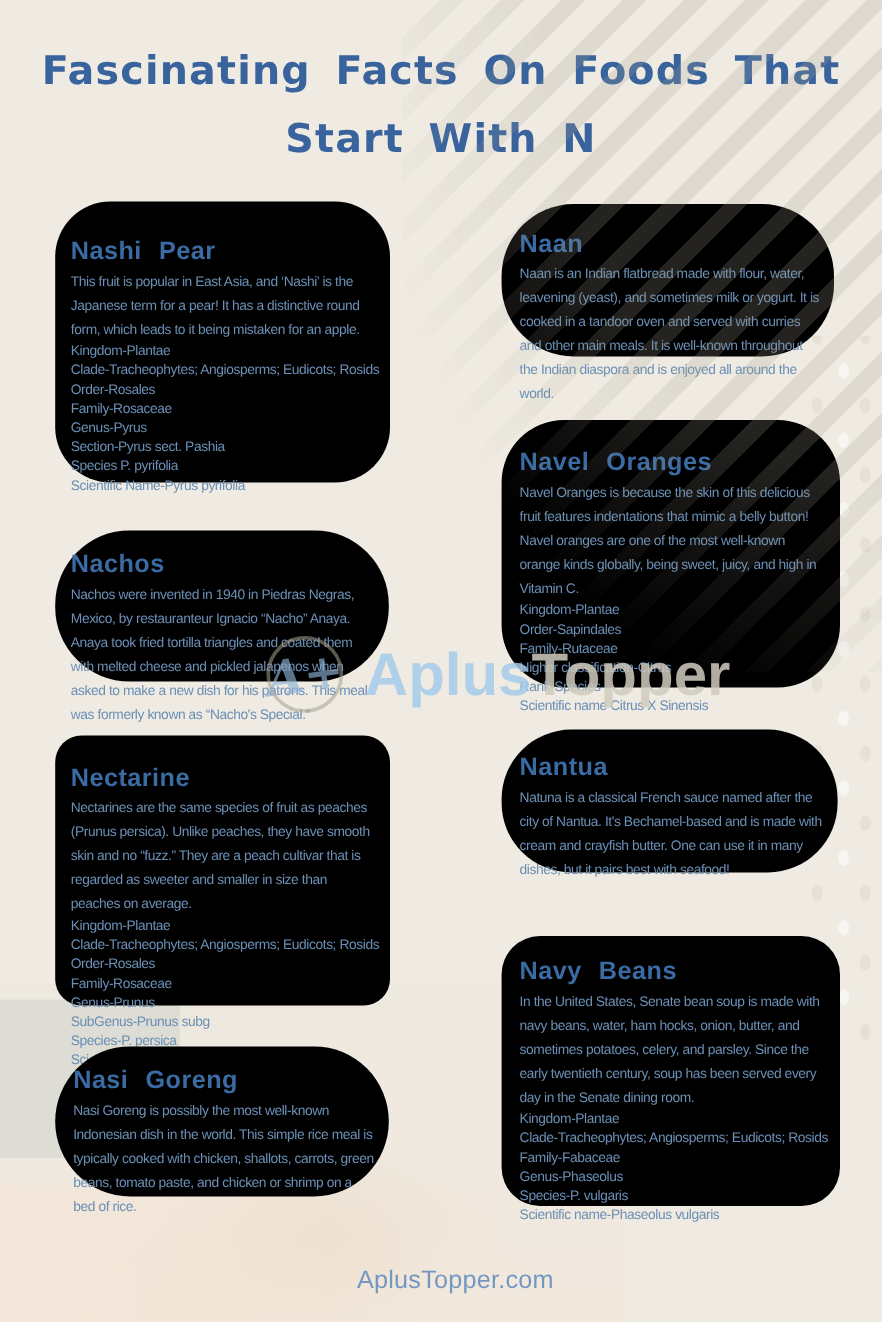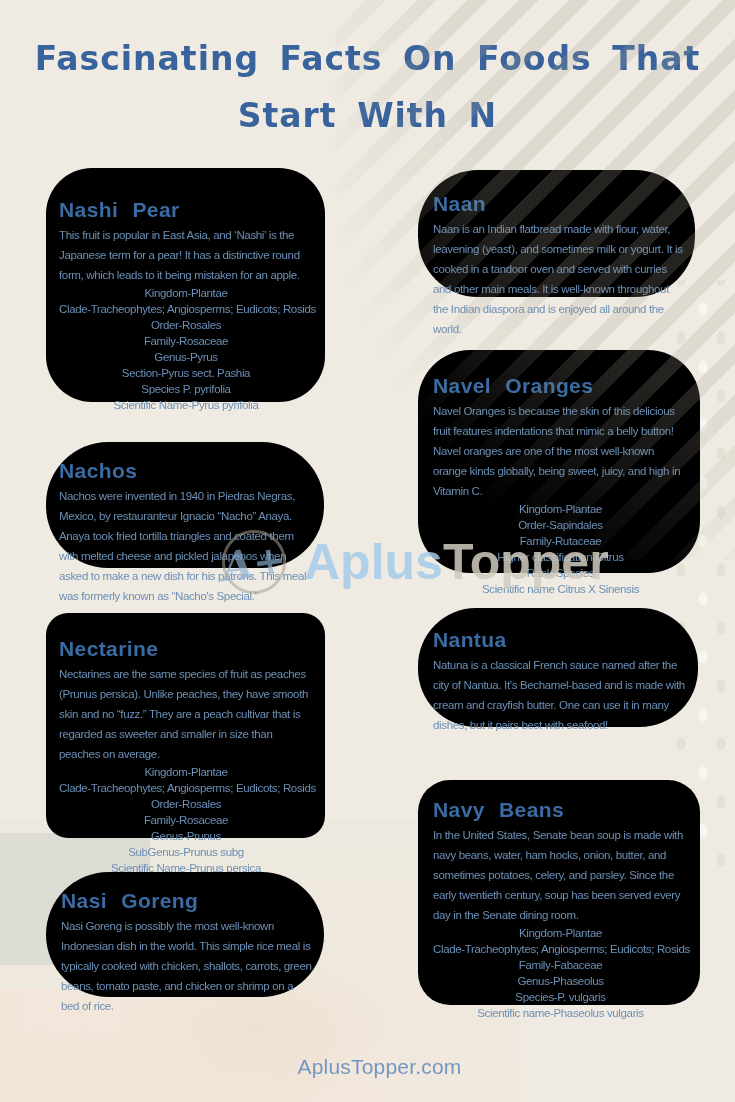--- a/index.html
+++ b/index.html
@@ -68,21 +68,21 @@
     color:#3a6ba3;
     font-size:21px;font-weight:bold;
     letter-spacing:0.4px;word-spacing:8px;
   }
   .card-desc{
     margin:0;
     color:#6b8fb5;
     font-size:11.5px;line-height:20px;letter-spacing:-0.35px;
   }
   .card-details{color:#6b8fb5;font-size:11.5px;line-height:16px;letter-spacing:-0.35px;}
-  .detail-line{white-space:nowrap;text-align:center;}
+  .detail-line{white-space:nowrap;}
   
   .watermark{
     position:absolute;left:222px;top:530px;
     display:flex;align-items:center;
     z-index:6;pointer-events:none;
   }
   .wm-logo{
     width:64px;height:64px;border-radius:50%;
     border:3px solid rgba(168,160,146,0.55);
     display:flex;align-items:center;justify-content:center;
@@ -165,20 +165,21 @@
   <div class="card" style="left:46px;top:613px;width:279px;height:225px;border-radius:22px;padding-top:24px;">
     <h2 class="card-title">Nectarine</h2>
     <p class="card-desc">Nectarines are the same species of fruit as peaches (Prunus persica). Unlike peaches, they have smooth skin and no “fuzz.” They are a peach cultivar that is regarded as sweeter and smaller in size than peaches on average.</p>
     <div class="card-details">
         <div class="detail-line">Kingdom-Plantae</div>
         <div class="detail-line">Clade-Tracheophytes; Angiosperms; Eudicots; Rosids</div>
         <div class="detail-line">Order-Rosales</div>
         <div class="detail-line">Family-Rosaceae</div>
         <div class="detail-line">Genus-Prunus</div>
         <div class="detail-line">SubGenus-Prunus subg</div>
+        <div class="detail-line">Species-P. persica</div>
         <div class="detail-line">Scientific Name-Prunus persica</div>
       </div>
   </div>
 
   <div class="card" style="left:418px;top:608px;width:280px;height:119px;border-radius:58px;padding-top:20px;padding-left:15px;">
     <h2 class="card-title">Nantua</h2>
     <p class="card-desc">Natuna is a classical French sauce named after the city of Nantua. It's Bechamel-based and is made with cream and crayfish butter. One can use it in many dishes, but it pairs best with seafood!</p>
     <div class="card-details"></div>
   </div>
 

